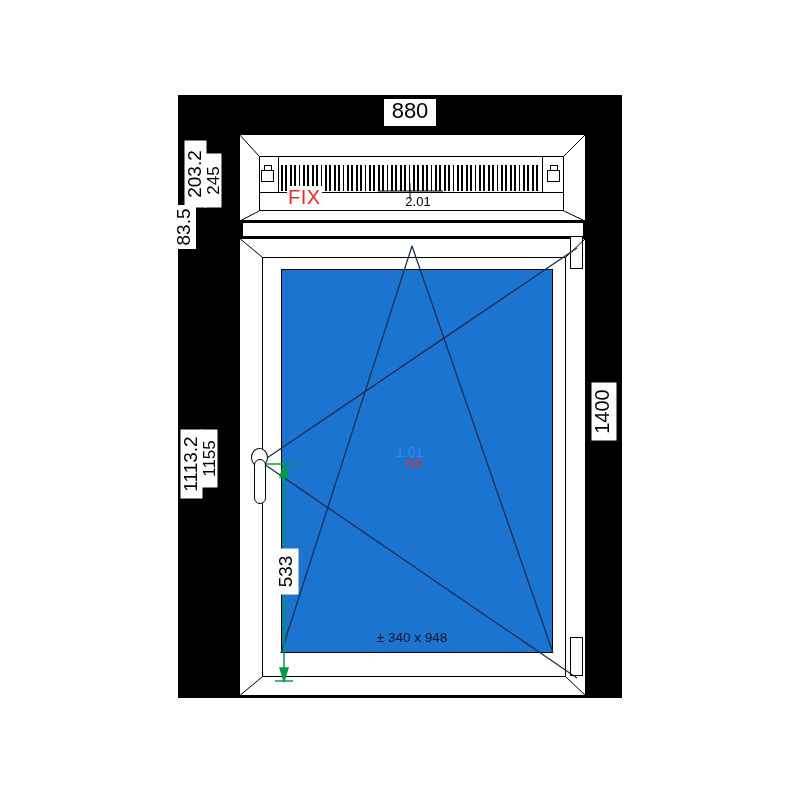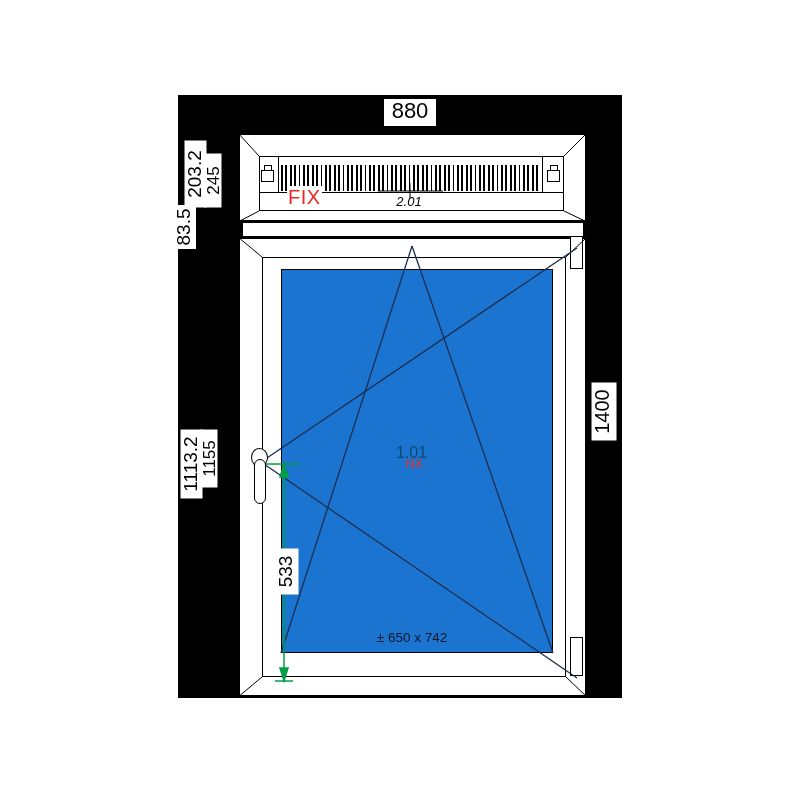--- a/index.html
+++ b/index.html
@@ -43,21 +43,21 @@
   <div class="hatch" style="left:281px;top:165px;width:257px;height:26px;"></div>
   <div class="bracket" style="left:261px;top:165px;">
     <div class="tab"></div>
     <div class="body"></div>
   </div>
   <div class="bracket" style="left:547px;top:165px;">
     <div class="tab"></div>
     <div class="body"></div>
   </div>
   <div class="fixlabel" style="left:287px;top:162px;color:#ee2b23;margin-top:24px;">FIX</div>
-  <div class="abs" style="left:389px;top:194px;width:40px;text-align:center;font-size:13px;color:#000;font-style:italic;">2.01</div>
+  <div class="abs" style="left:398px;top:194px;width:40px;text-align:center;font-size:13px;color:#000;">2.01</div>
 
   <div class="frame thin" style="left:242px;top:222px;width:342px;height:15px;"></div>
 
   <div class="frame" style="left:238px;top:237px;width:349px;height:460px;"></div>
   <div class="frame thin" style="left:262px;top:257px;width:304px;height:420px;"></div>
 
   <div class="hinge" style="left:570px;top:236px;height:33px;"></div>
   <div class="hinge" style="left:570px;top:637px;height:39px;"></div>
 
   <div class="glass" style="left:281px;top:269px;width:272px;height:384px;background:#1b75d0;"></div>
@@ -91,23 +91,23 @@
       <line x1="284" y1="464" x2="284" y2="681"></line>
       <line x1="275" y1="681" x2="293" y2="681"></line>
       <polygon points="284,464 280,477 288,477"></polygon>
       <polygon points="284,681 280,668 288,668"></polygon>
     </g>
   </svg>
 
   <div class="handle-rosette" style="left:251px;top:448px;"></div>
   <div class="handle-lever" style="left:254px;top:459px;"></div>
 
-  <div class="onglass" style="left:396px;top:444px;font-size:16px;color:#0c4a6e;">1.01</div>
+  <div class="onglass" style="left:396px;top:444px;font-size:14px;color:#3b82f6;">1.01</div>
   <div class="onglass" style="left:406px;top:457px;font-size:12px;color:#ee2b23;">NX</div>
-  <div class="onglass" style="left:372px;top:630px;width:80px;text-align:center;font-size:13.5px;color:#0b1526;">± 650 x 742</div>
+  <div class="onglass" style="left:372px;top:630px;width:80px;text-align:center;font-size:13.5px;color:#0b1526;">± 340 x 948</div>
 
   <div class="dimlabel" style="left:384px;top:99px;width:52px;height:27px;font-size:22px;">880</div>
 
   <div class="dimlabel rot" style="left:162px;top:163px;width:67px;height:22px;font-size:19px;">203.2</div>
   <div class="dimlabel rot" style="left:186px;top:172px;width:54px;height:17px;font-size:17px;">245</div>
   <div class="dimlabel rot" style="left:163px;top:216px;width:44px;height:22px;font-size:19px;">83.5</div>
 
   <div class="dimlabel rot" style="left:157px;top:453px;width:69px;height:22px;font-size:19px;">1113.2</div>
   <div class="dimlabel rot" style="left:180px;top:450px;width:58px;height:17px;font-size:17px;">1155</div>
 

